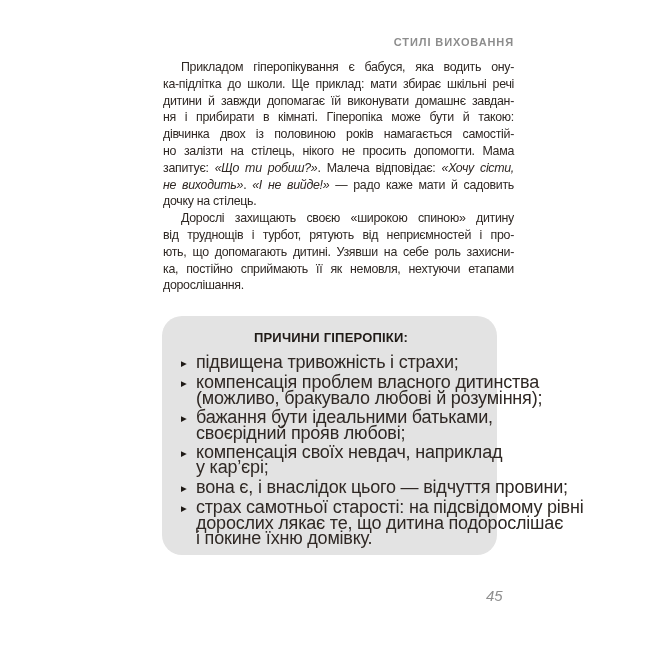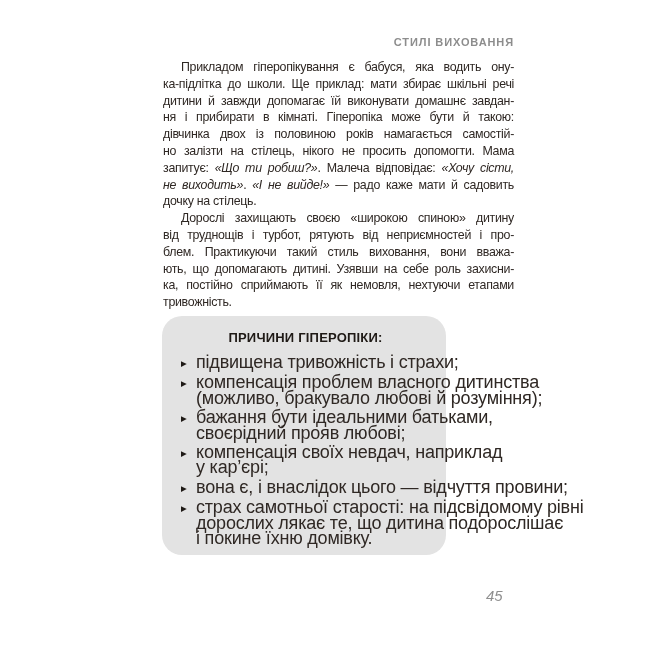--- a/index.html
+++ b/index.html
@@ -14,21 +14,21 @@
   .content{
     position:absolute;left:163px;top:59px;width:351px;
     color:#2f2824;font-size:12.4px;line-height:16.8px;letter-spacing:-0.3px;
   }
   .para{margin:0;}
   .pline{white-space:nowrap;text-align:justify;text-align-last:justify;}
   .pline.first{text-indent:18px;}
   .pline.last{text-align-last:left;}
   .pline i{}
   .info-box{
-    position:absolute;left:162px;top:316px;width:284px;height:239px;
+    position:absolute;left:162px;top:316px;width:335px;height:239px;
     background:#e3e3e3;border-radius:20px;box-sizing:border-box;
     padding:14px 16px 10px 19px;
   }
   .box-title{
     text-align:center;font-weight:bold;font-size:13px;color:#1f1a16;
     letter-spacing:0.2px;margin-bottom:10px;
   }
   .item{display:flex;margin-bottom:4px;}
   .bullet{
     flex:0 0 15px;width:15px;font-size:7.5px;line-height:15.4px;
@@ -56,24 +56,23 @@
         <div class="pline">ня і прибирати в кімнаті. Гіперопіка може бути й такою:</div>
         <div class="pline">дівчинка двох із половиною років намагається самостій-</div>
         <div class="pline">но залізти на стілець, нікого не просить допомогти. Мама</div>
         <div class="pline">запитує: <i>«Що ти робиш?»</i>. Малеча відповідає: <i>«Хочу сісти,</i></div>
         <div class="pline"><i>не виходить»</i>. <i>«І не вийде!»</i> — радо каже мати й садовить</div>
         <div class="pline last">дочку на стілець.</div>
       </div>
       <div class="para">
         <div class="pline first">Дорослі захищають своєю «широкою спиною» дитину</div>
         <div class="pline">від труднощів і турбот, рятують від неприємностей і про-</div>
-        <div class="pline">блем. Практикуючи такий стиль виховання, вони вважа-</div>
         <div class="pline">ють, що допомагають дитині. Узявши на себе роль захисни-</div>
         <div class="pline">ка, постійно сприймають її як немовля, нехтуючи етапами</div>
-        <div class="pline last">тривожність.</div>
+        <div class="pline last">дорослішання.</div>
       </div>
     </div>
 
   <div class="info-box">
     <div class="box-title">ПРИЧИНИ ГІПЕРОПІКИ:</div>
     <div id="box-items">
         <div class="item">
           <span class="bullet">▶</span>
           <div class="item-text">
             <div class="iline">підвищена тривожність і страхи;</div>

